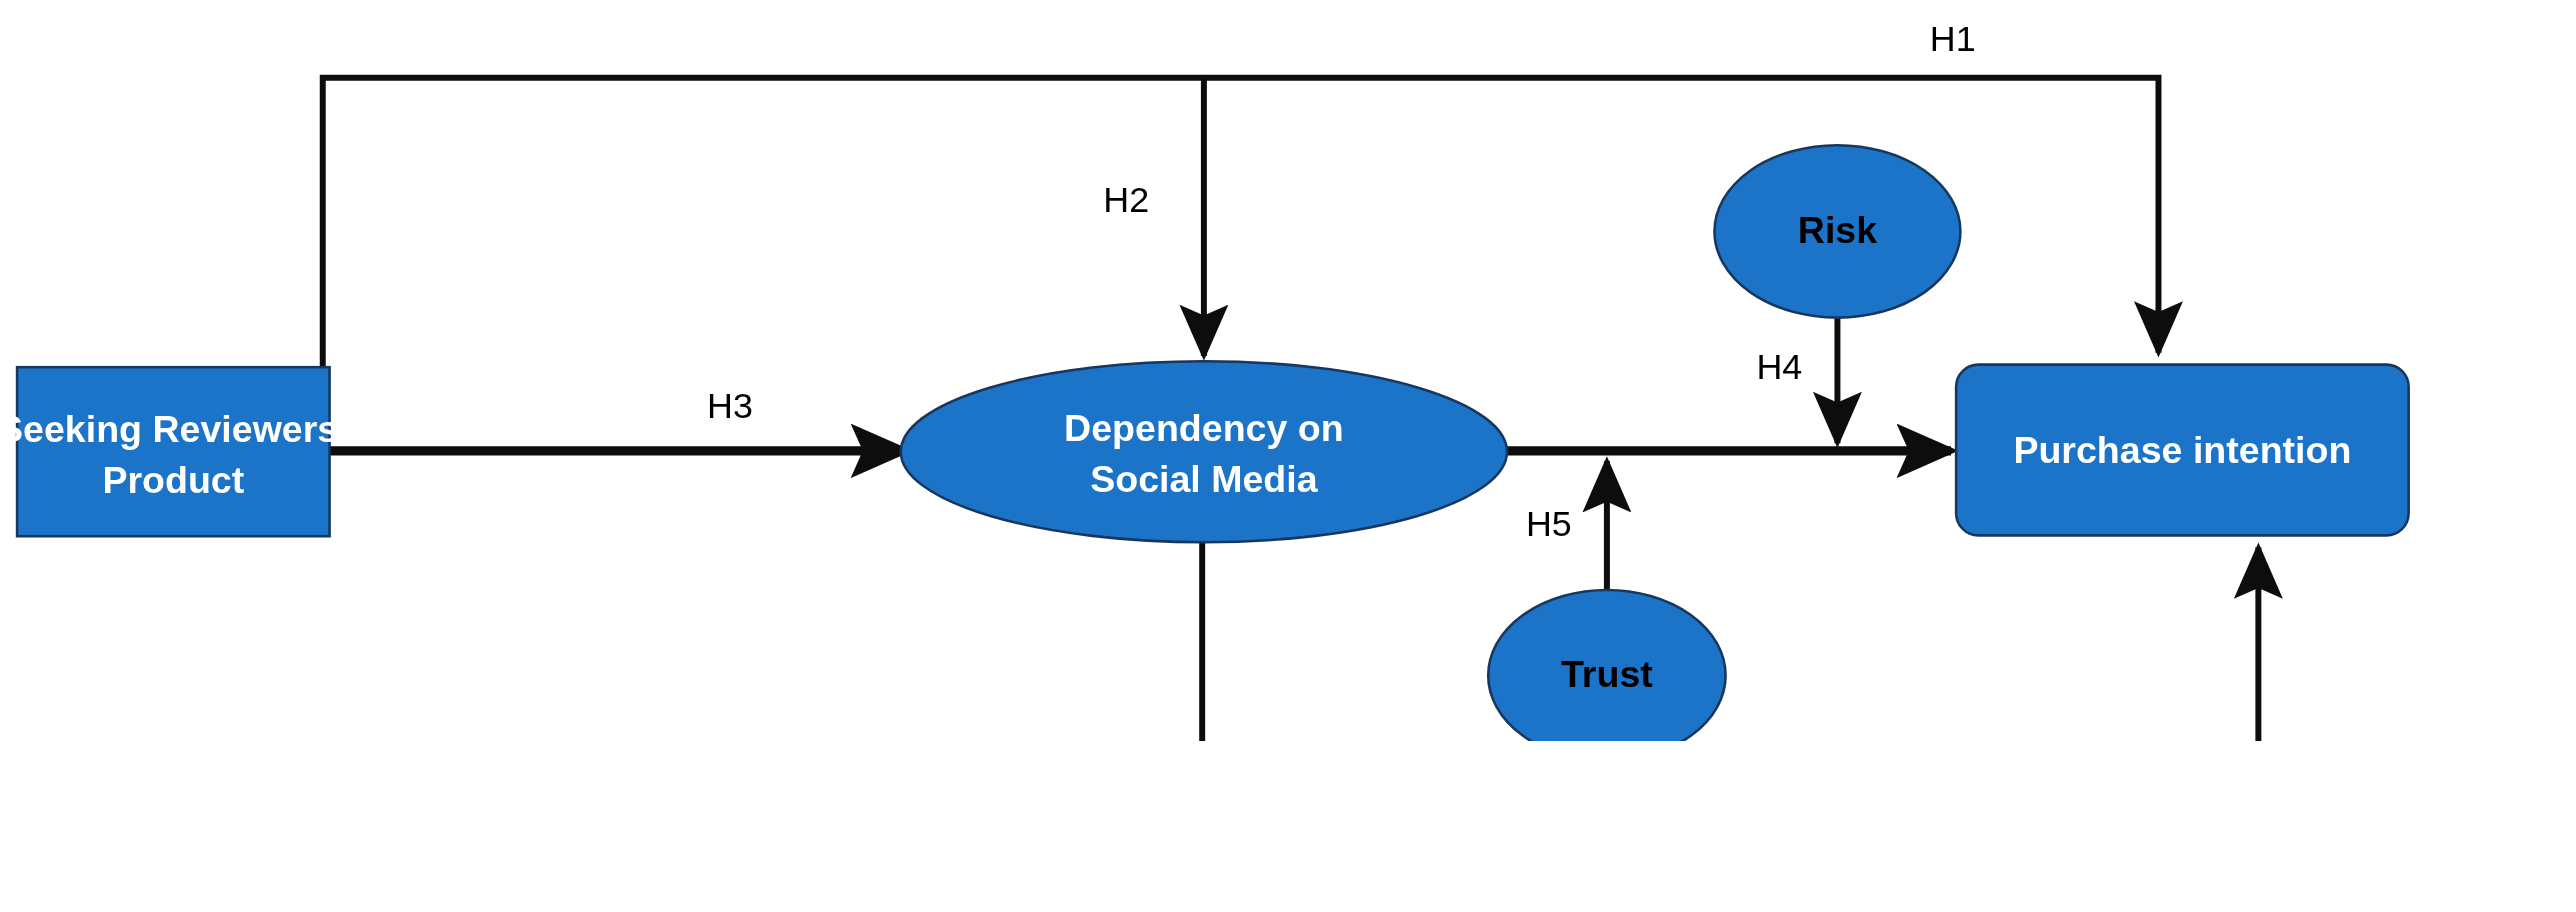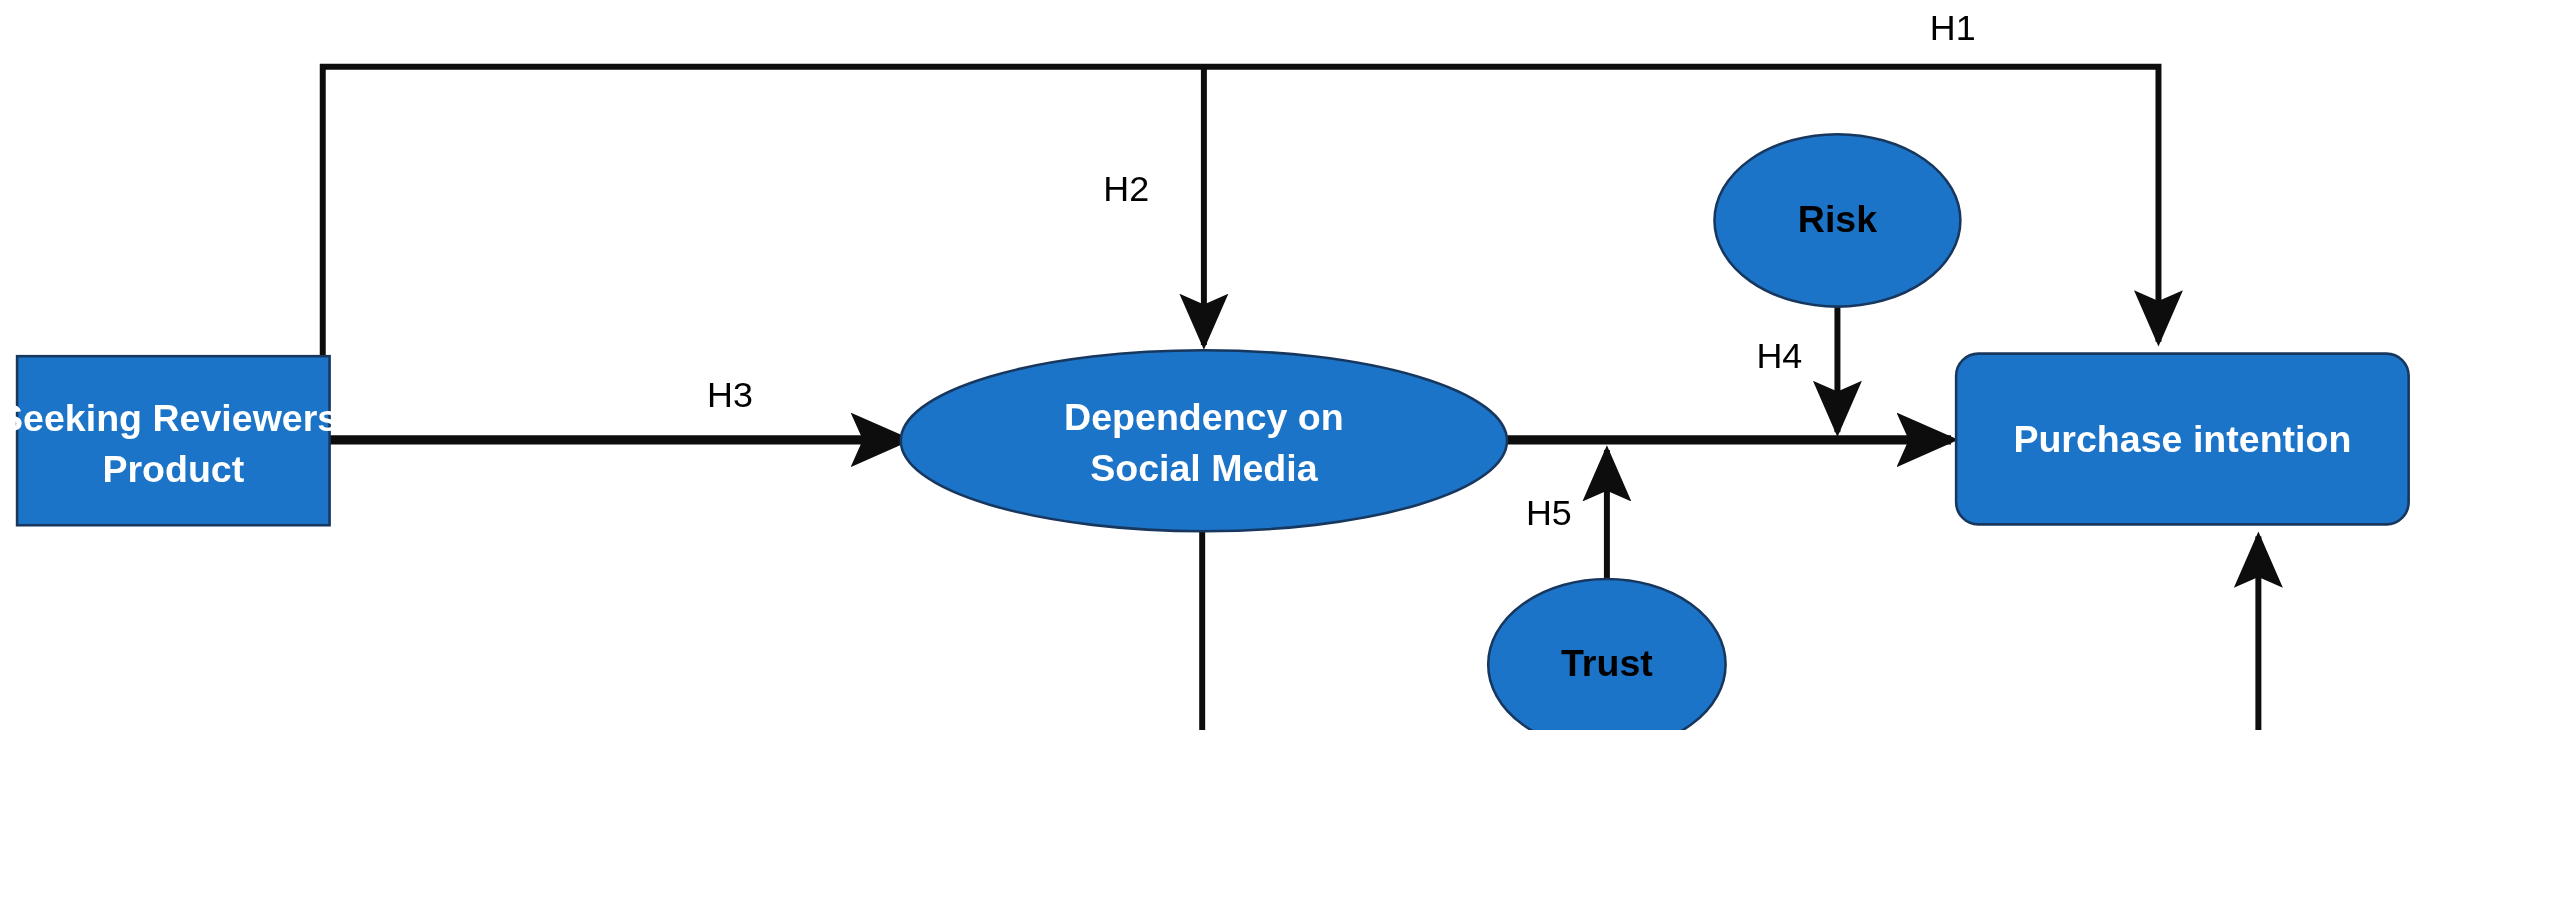--- a/index.html
+++ b/index.html
@@ -9,20 +9,21 @@
   }
   body {
     font-family: "Liberation Sans", sans-serif;
   }
   #stage {
     position: relative;
     width: 2576px;
     height: 730px;
     background: #ffffff;
     overflow: hidden;
+    margin-top: 11px;
   }
   #diagram-svg {
     position: absolute;
     left: 0;
     top: 0;
     width: 2576px;
     height: 913px;
   }
   .node-label {
     fill: #ffffff;

